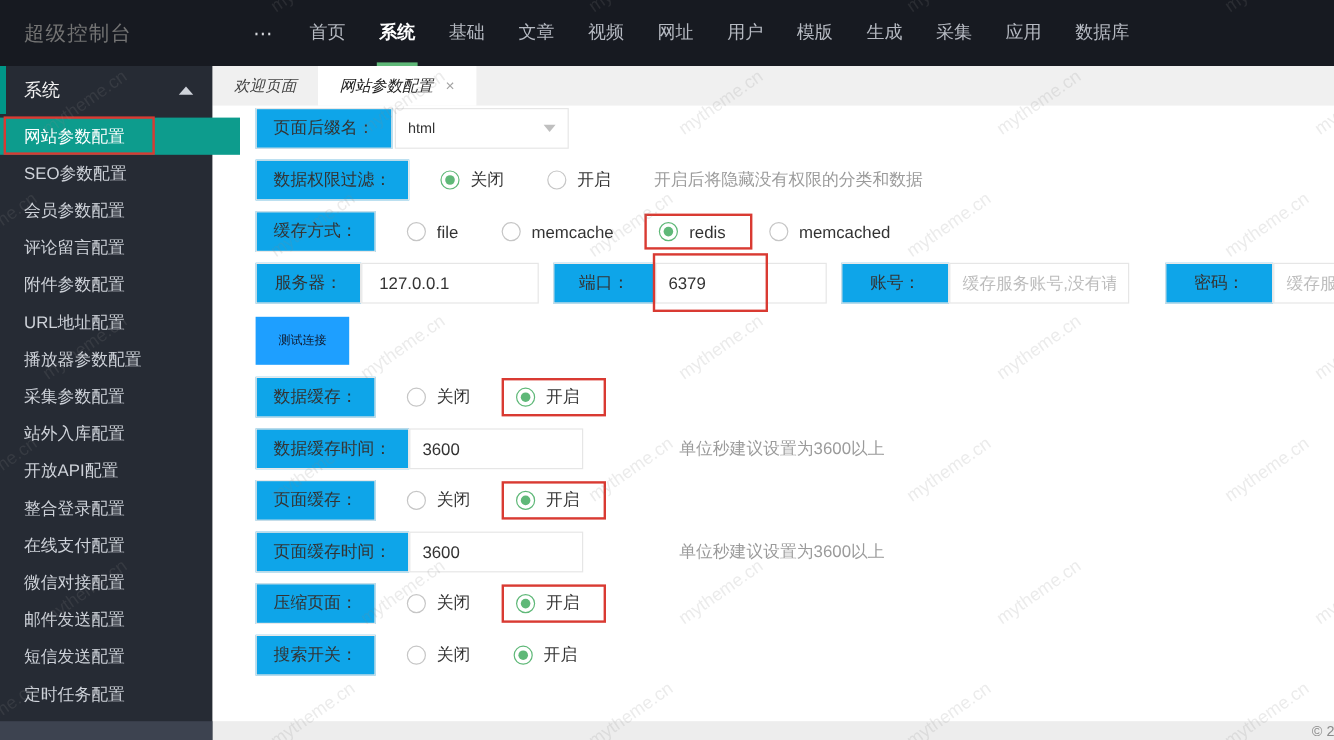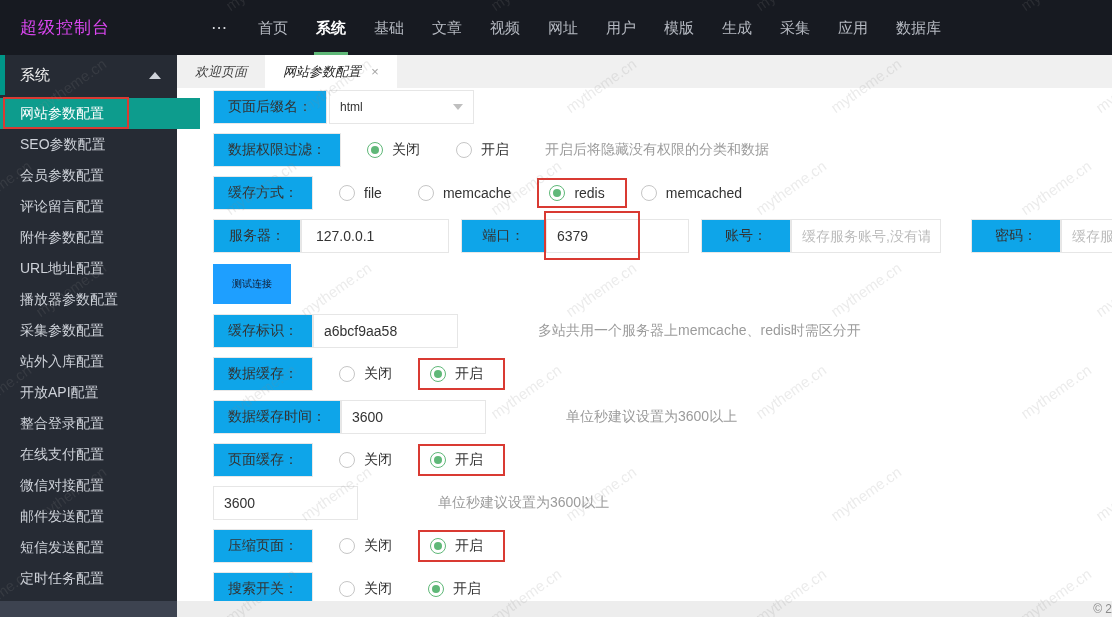--- a/index.html
+++ b/index.html
@@ -1,21 +1,21 @@
 <!DOCTYPE html>
 <html><head>
 <meta charset="utf-8">
 <style>
   * { margin:0; padding:0; box-sizing:border-box; }
   html,body { width:1112px; height:617px; overflow:hidden;
     font-family:"Liberation Sans","DejaVu Sans",sans-serif; background:#fff; position:relative; }
 
   
   .topbar { height:55px; background:#171a21; display:flex; align-items:center; position:relative; z-index:10; }
-  .logo { color:#d946ef; font-size:17px; padding-left:20px; width:185px; letter-spacing:1px; }
+  .logo { color:#737373; font-size:17px; padding-left:20px; width:185px; letter-spacing:1px; }
   .more { color:#d6d8dc; font-size:16px; margin-left:26px; letter-spacing:1px; cursor:pointer; }
   .nav { display:flex; margin-left:16px; }
   .nav-item { color:#b6bac2; font-size:15px; padding:0 14px; height:55px; line-height:55px; position:relative; cursor:pointer; white-space:nowrap; }
   .nav-item.active { color:#ffffff; font-weight:bold; }
   .nav-item.active::after { content:""; position:absolute; left:12px; right:12px; bottom:0; height:3px; background:#5FB878; }
 
   
   .main { display:flex; height:562px; position:relative; }
 
   
@@ -194,25 +194,20 @@
         <input class="inp" style="width: 150px;" placeholder="缓存服务账号,没有请留空">
         <span class="gap30"></span>
         <div class="lbox" style="min-width:90px;">密码：</div>
         <input class="inp" style="width: 150px;" placeholder="缓存服">
       </div>
 
       
       <button class="btn-blue">测试连接</button>
 
       
-      <div class="row">
-        <div class="lbox">缓存标识：</div>
-        <input class="inp" value="a6bcf9aa58" style="">
-        <div class="hint" style="margin-left:80px;">多站共用一个服务器上memcache、redis时需区分开</div>
-      </div>
 
       
       <div class="row">
         <div class="lbox">数据缓存：</div>
         <label class="radio">
           <span class="rc"></span>
           <span>关闭</span>
         </label>
         <span class="annot">
           <label class="radio">
@@ -239,20 +234,21 @@
         <span class="annot">
           <label class="radio">
             <span class="rc on"></span>
             <span>开启</span>
           </label>
         </span>
       </div>
 
       
       <div class="row">
+        <div class="lbox">页面缓存时间：</div>
         <input class="inp" value="3600" style="">
         <div class="hint" style="margin-left:80px;">单位秒建议设置为3600以上</div>
       </div>
 
       
       <div class="row">
         <div class="lbox">压缩页面：</div>
         <label class="radio">
           <span class="rc"></span>
           <span>关闭</span>

